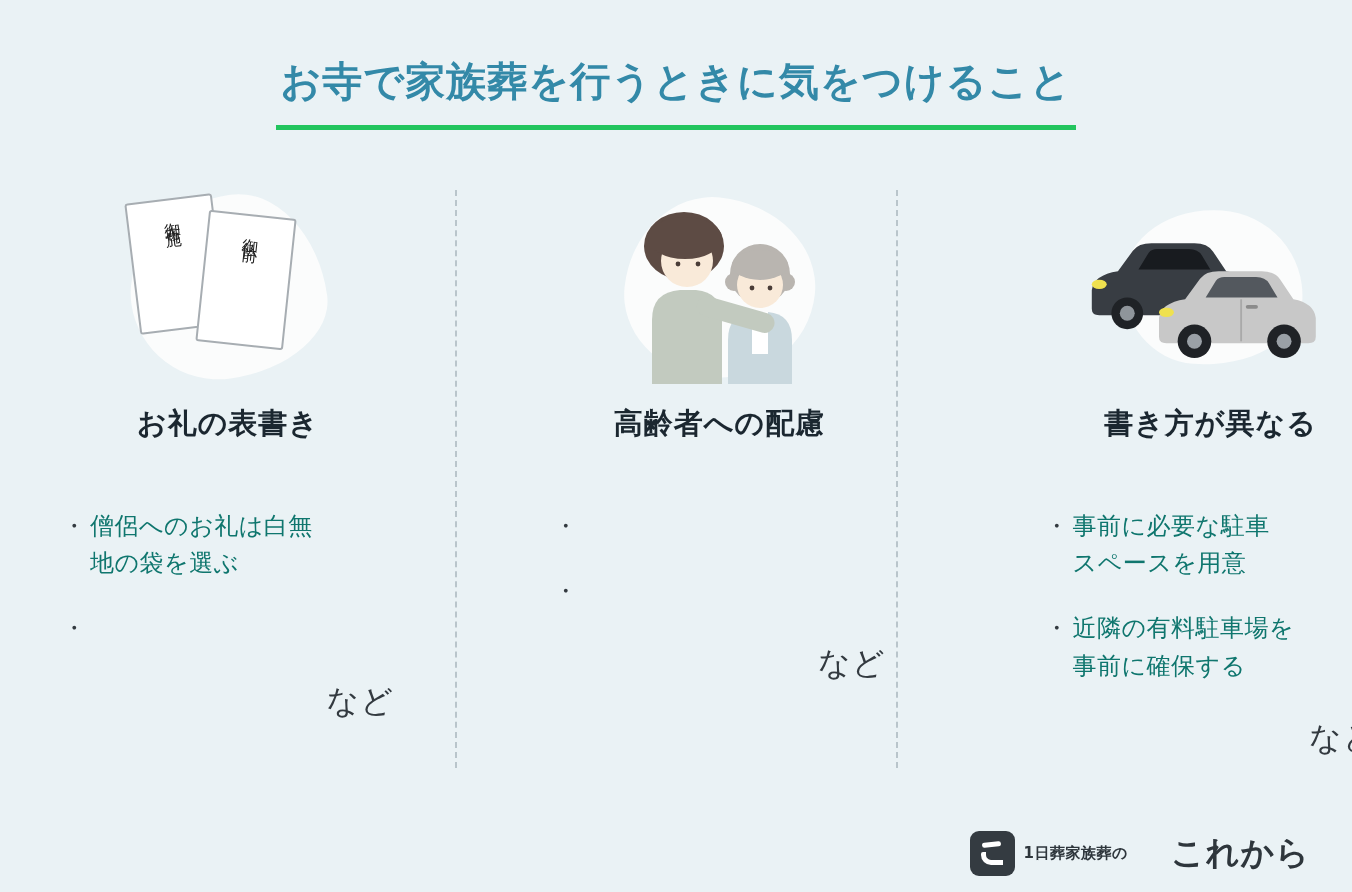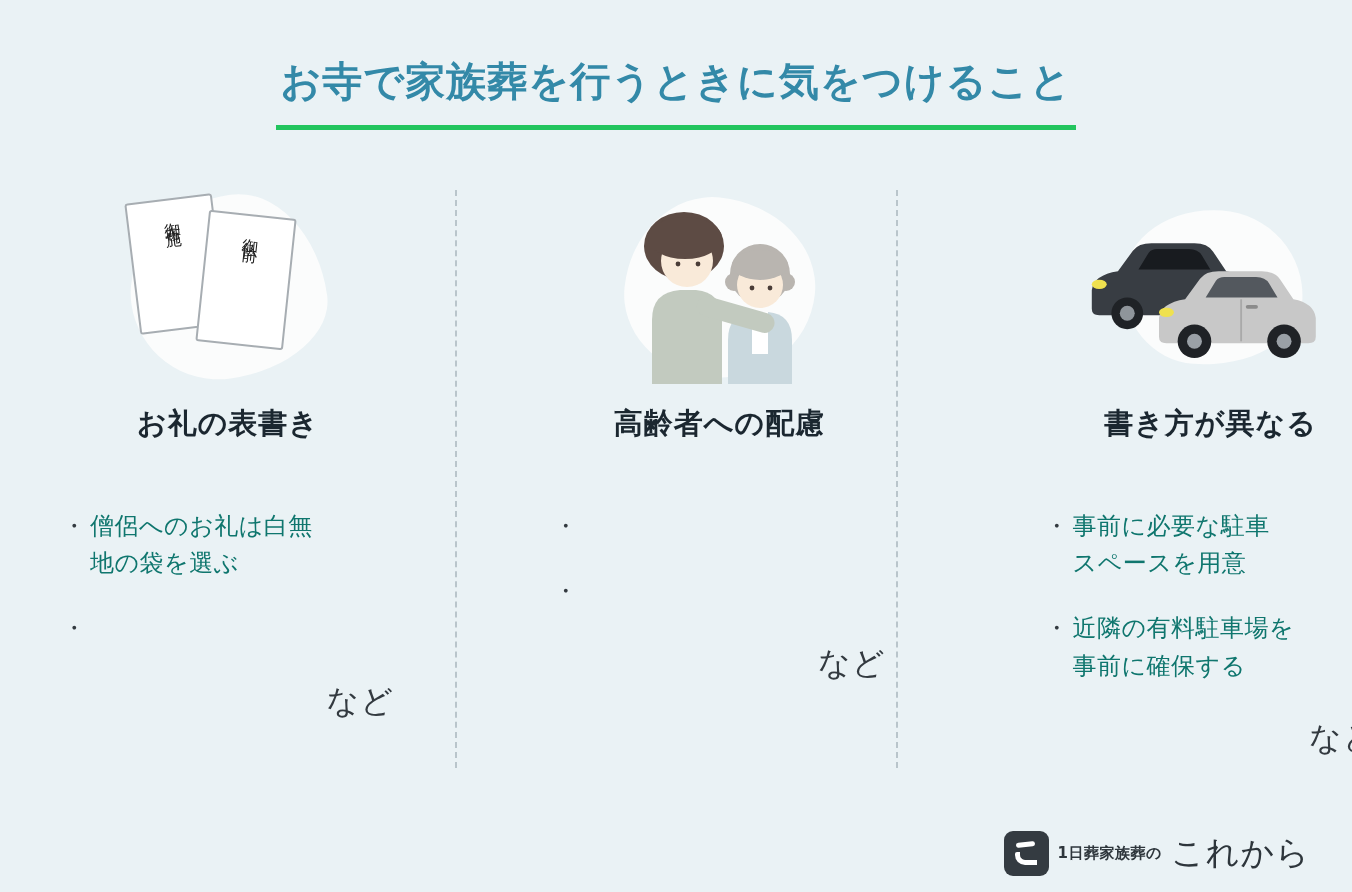--- a/index.html
+++ b/index.html
@@ -132,21 +132,21 @@
     border-left:5px solid #fff;
     border-bottom:5px solid #fff;
     border-radius:2px 0 0 10px;
   }
   .logo-small {
     display:flex; justify-content:center;
     font-size:15px; font-weight:700; color:#2e363c; line-height:1.3;
     letter-spacing:0.5px;
   }
   .logo-brand {
-    font-size:33px; font-weight:400; color:#2e363c; letter-spacing:1px;
+    font-size:33px; font-weight:700; color:#2e363c; letter-spacing:1px;margin-left:34px;
   }
 </style>
 </head>
 <body>
 
 <div class="header">
   <h1 class="page-title">お寺で家族葬を行うときに気をつけること</h1>
 </div>
 
 <div class="divider d1"></div>

